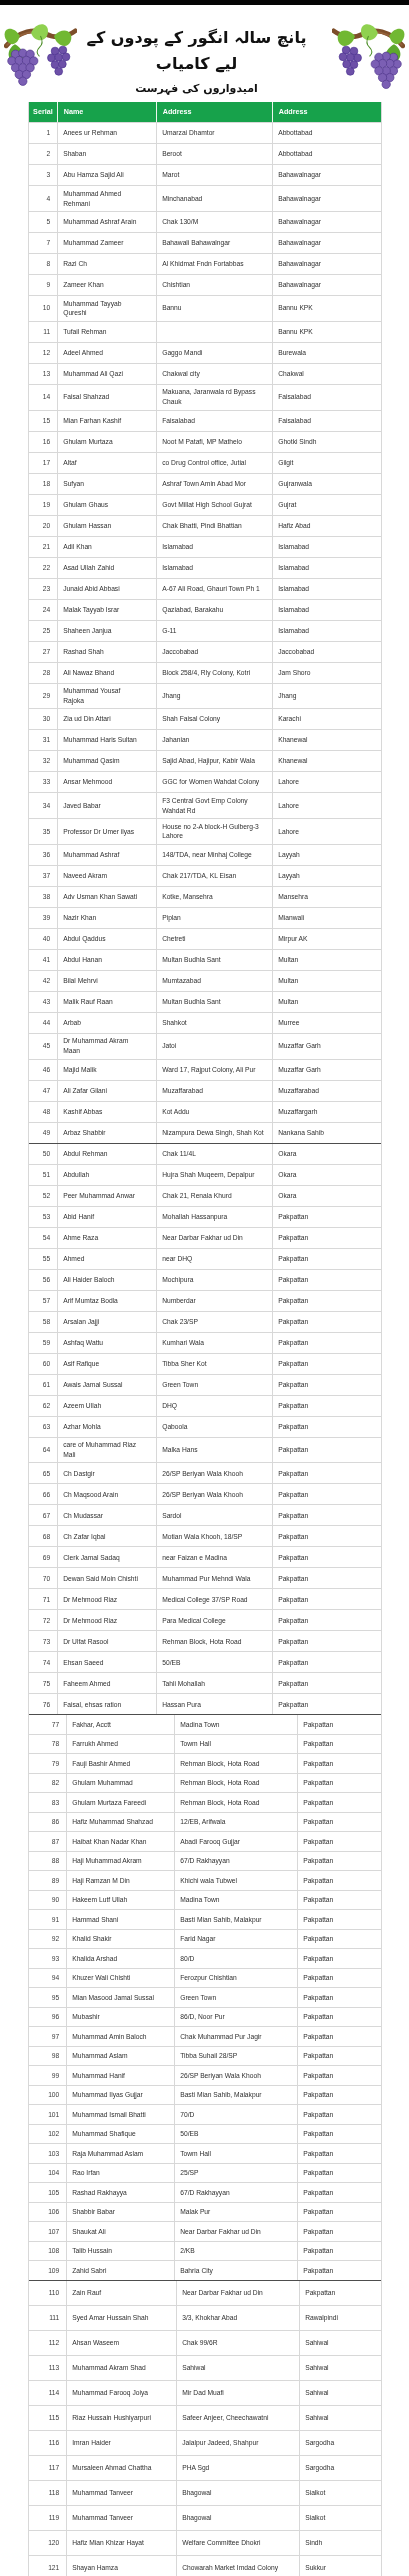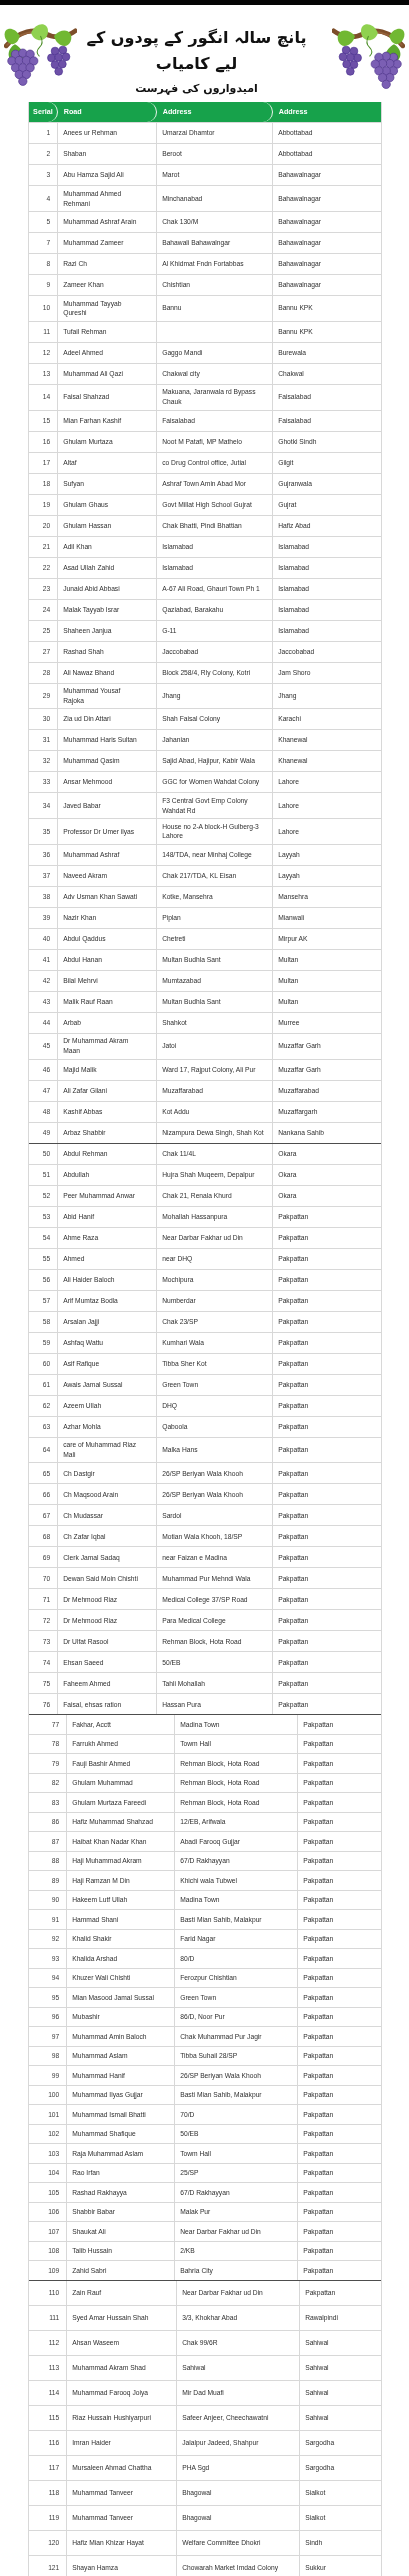--- a/index.html
+++ b/index.html
@@ -8,21 +8,21 @@
   .header{position:relative;width:409px;height:97px;}
   .grapes{position:absolute;top:18.5px;width:73px;height:78px;}
   .grapes.left{left:4.1px;}
   .grapes.right{right:4.1px;transform:scaleX(-1);}
   .titleblock{position:absolute;left:82px;right:98px;top:20.6px;text-align:center;direction:rtl;
     font-family:"DejaVu Sans",sans-serif;color:#111;}
   .t1{font-size:16px;font-weight:bold;line-height:26px;}
   .t2{font-size:11px;font-weight:bold;line-height:24px;}
   .tablewrap{margin:0 28px;width:352px;border-bottom:1px solid #5a5a5a;}
   .thead{display:grid;grid-template-columns:29px 99px 116px auto;background:#17a24b;height:20.6px;}
-  .thead .hcell{display:flex;align-items:center;padding-left:5.7px;color:#ffffff;font-size:7.2px;font-weight:bold;border-right:1px solid #eef6ef;box-sizing:border-box;border-radius:10px;}
+  .thead .hcell{display:flex;align-items:center;padding-left:5.7px;color:#ffffff;font-size:7.2px;font-weight:bold;border-right:1px solid #eef6ef;box-sizing:border-box;}
   .thead .hcell.h0{padding-left:4.1px;}
   .thead .hcell:last-child{border-right:none;}
   .sec .row{display:grid;border-top:0.5px solid #d8d8d8;background:#fff;}
   .sec-0 .row,.sec-1 .row{grid-template-columns:29px 99px 116px auto;}
   .sec-2 .row{grid-template-columns:38px 108px 123px auto;}
   .sec-3 .row{grid-template-columns:38px 110px 123px auto;}
   .sec-1 .row:first-child,.sec-2 .row:first-child,.sec-3 .row:first-child{border-top:1px solid #4d4d4d;}
   .tablewrap{border-left:0.5px solid #d8d8d8;border-right:0.5px solid #d8d8d8;}
   .cell{display:flex;align-items:center;box-sizing:border-box;min-height:20px;padding:2.6px 7.2px 2.6px 5.2px;
     font-size:6.7px;line-height:9.8px;color:#2f2f2f;border-right:0.5px solid #d8d8d8;}
@@ -111,21 +111,21 @@
 
   <div class="titleblock">
     <div class="t1">پانچ سالہ انگور کے پودوں کے لیے کامیاب</div>
     <div class="t2">امیدواروں کی فہرست</div>
   </div>
 </div>
 
 <div class="tablewrap">
   <div class="thead">
     <div class="hcell h0">Serial</div>
-    <div class="hcell">Road</div>
+    <div class="hcell">Name</div>
     <div class="hcell">Address</div>
     <div class="hcell">Address</div>
   </div>
   <div id="sections">
       <div class="sec sec-0">
         <div class="row">
           <div class="cell c0">1</div>
           <div class="cell c1">Anees ur Rehman</div>
           <div class="cell c2">Umarzai Dhamtor</div>
           <div class="cell c3">Abbottabad</div>

